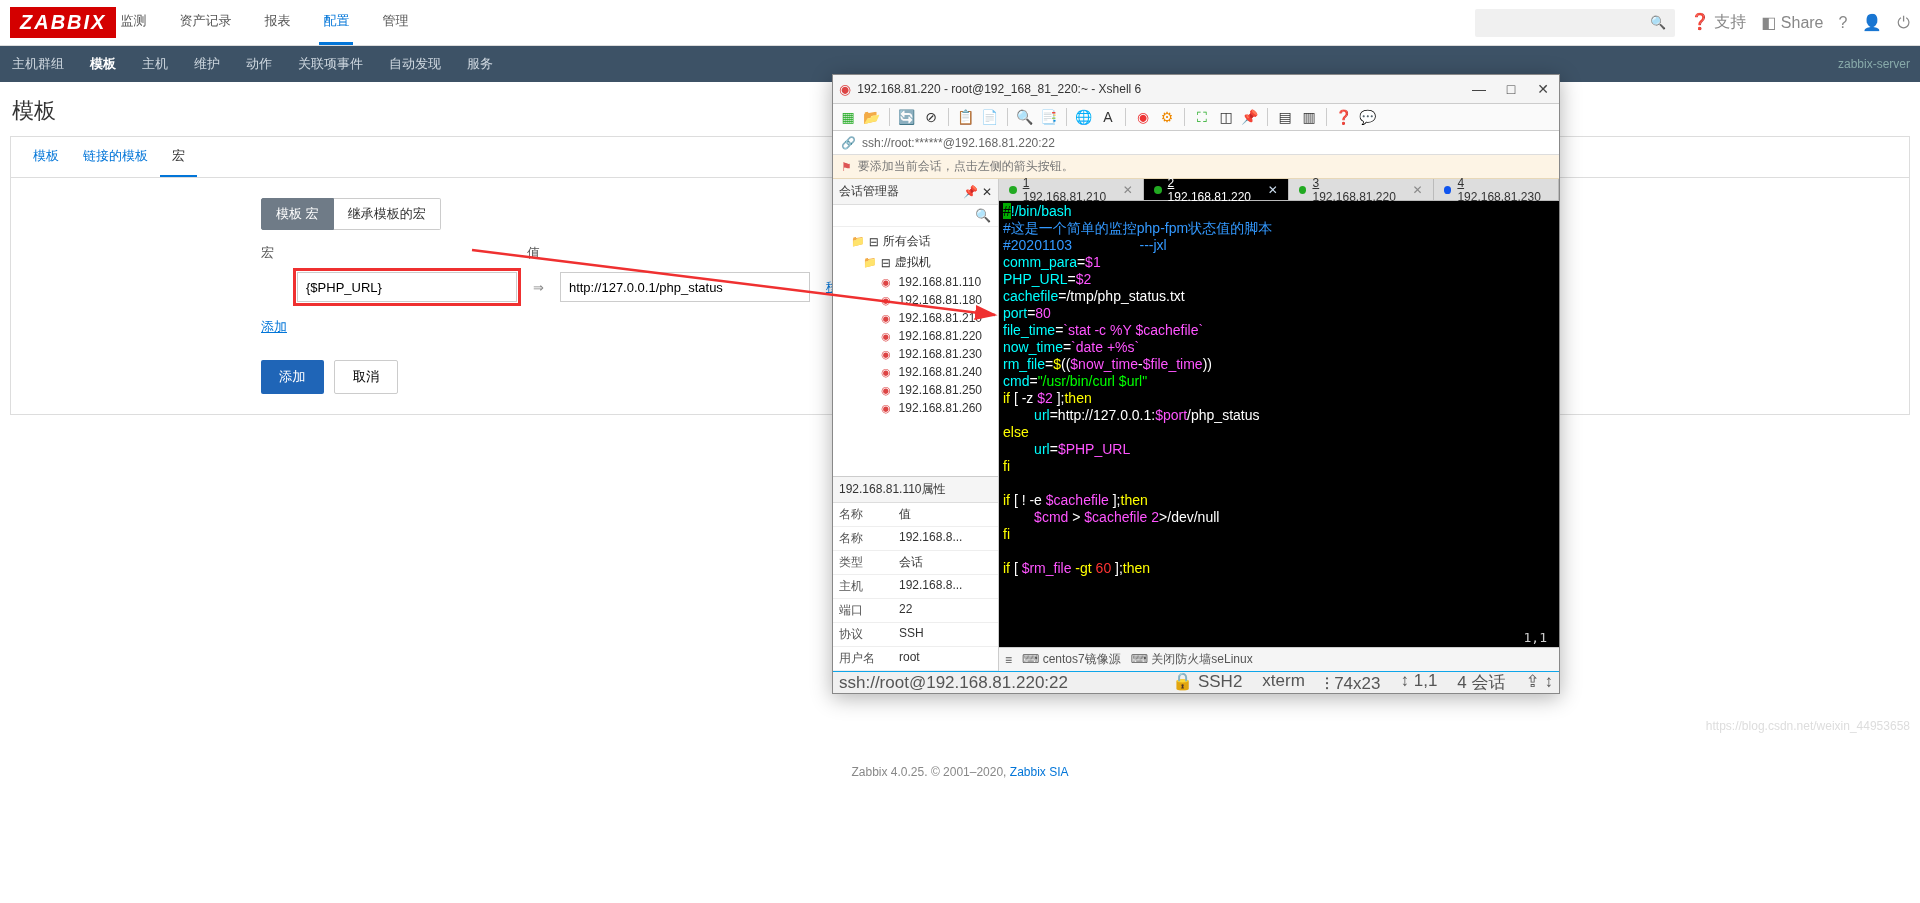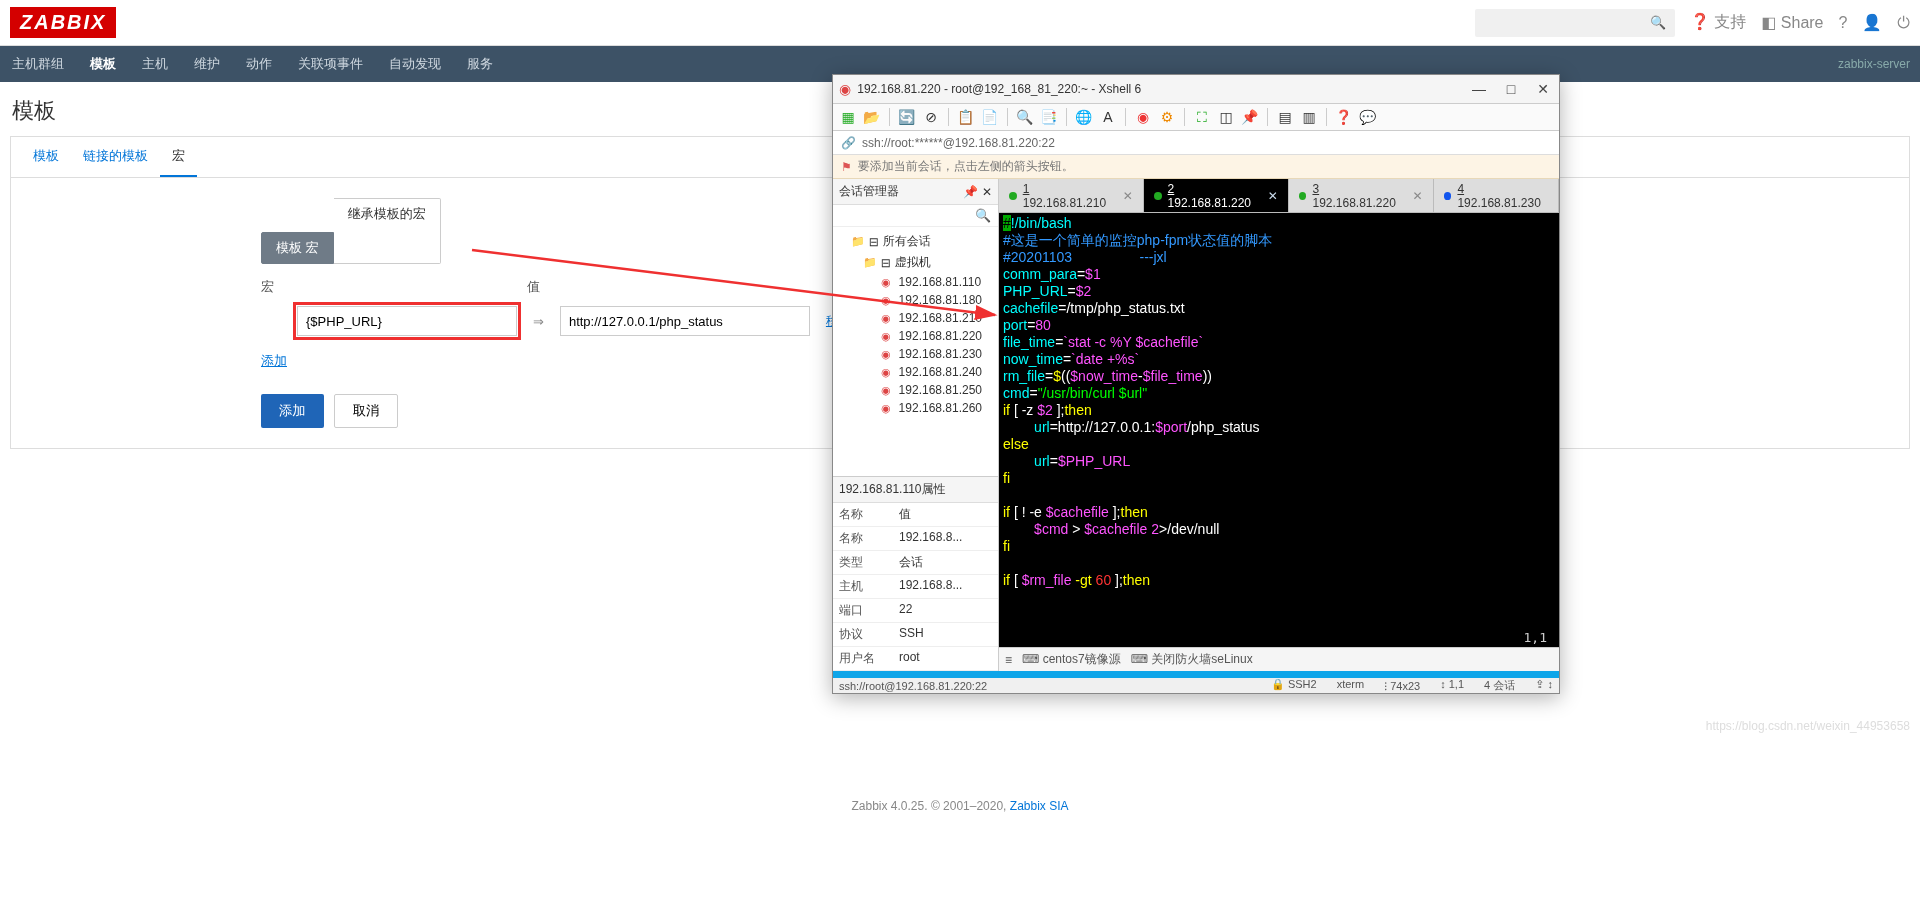--- a/index.html
+++ b/index.html
@@ -24,21 +24,21 @@
 
 .page-title { font-size: 22px; color: #333; margin: 14px 0 10px 12px; }
 .tab-wrap { border: 1px solid #ddd; margin: 0 10px; background: #fff; }
 .tab-bar { display: flex; border-bottom: 1px solid #ddd; padding: 0 10px; }
 .tab-bar-item { padding: 10px 12px; color: #0275d8; cursor: pointer; }
 .tab-bar-item.active { border-bottom: 2px solid #0275d8; color: #333; }
 
 .tab-content { padding: 20px 250px; }
 .btn-toggle-group { display: flex; margin-bottom: 14px; }
 .btn-toggle { padding: 6px 14px; border: 1px solid #ccc; background: #fff; cursor: pointer; font-size: 13px; }
-.btn-toggle.active { background: #6f7b87; color: #fff; border-color: #6f7b87; margin-top: 34px; }
+.btn-toggle.active { background: #6f7b87; color: #fff; border-color: #6f7b87; }
 .btn-toggle:first-child { border-radius: 2px 0 0 2px; }
 .btn-toggle:last-child { border-radius: 0 2px 2px 0; border-left: none; }
 
 .form-row { display: flex; gap: 16px; align-items: center; margin-bottom: 10px; }
 .form-col-label { font-size: 13px; color: #555; }
 .input-wide { width: 220px; }
 .input-val { width: 250px; }
 .input-wrap { display: flex; flex-direction: column; gap: 6px; }
 .input-box { height: 30px; border: 1px solid #ccc; padding: 0 8px; font-size: 13px; }
 .input-highlight { outline: 3px solid #ef3030; outline-offset: 1px; margin-left: 36px; }
@@ -87,46 +87,53 @@
 .tree-host .sw { color: #d44; margin-right: 4px; font-size: 11px; }
 .tree-searchrow { padding: 3px 6px; display: flex; justify-content: flex-end; border-bottom: 1px solid #eee; }
 
 .side-props { border-top: 1px solid #ccc; font-size: 12px; }
 .side-props-title { padding: 4px 6px; background: #f5f5f5; border-bottom: 1px solid #ddd; }
 .prop-row { display: flex; border-bottom: 1px solid #eee; }
 .prop-key { width: 60px; padding: 3px 6px; color: #555; }
 .prop-val { flex: 1; padding: 3px 6px; text-align: left; overflow: hidden; text-overflow: ellipsis; white-space: nowrap; }
 
 .xshell-main { flex: 1; display: flex; flex-direction: column; min-width: 0; }
-.xshell-tabs { height: 34px; display: flex; background: #e8e8e8; border-bottom: 1px solid #bbb; font-size: 12px; }
+.xshell-tabs { height: 22px; display: flex; background: #e8e8e8; border-bottom: 1px solid #bbb; font-size: 12px; }
 .xtab { display: flex; align-items: center; gap: 6px; padding: 0 10px; border-right: 1px solid #bbb; cursor: pointer; background: #ddd; }
 .xtab.active { background: #000000; color: #fff; }
 .xtab .dot { width: 8px; height: 8px; border-radius: 50%; background: #2a2; }
 .xtab .dot.info { background: #15e; }
 .xtab .close { margin-left: 4px; color: #888; }
 .xtab.active .close { color: #cde; }
 
 .terminal { flex: 1; background: #000; font-family: "Consolas", monospace; font-size: 14px; line-height: 17px; padding: 2px 4px; color: #ddd; overflow: hidden; white-space: pre; }
 .c-cy { color: #0ff; } .c-gr { color: #0f0; } .c-bl { color: #39f; } .c-ye { color: #ff0; } .c-mg { color: #f5f; } .c-rd { color: #f33; } .c-wh { color: #fff; }
 .cursor-bg { background: #0a0; color: #000; }
 .term-pos { position: absolute; right: 12px; bottom: 48px; color: #ccc; font-family: monospace; font-size: 13px; }
 
 .xshell-status-tabs { height: 24px; background: #f5f5f5; border-top: 1px solid #ccc; display: flex; align-items: center; padding: 0 6px; gap: 10px; font-size: 12px; color: #555; }
-.xshell-status-bar { height: 22px; background: #f0f0f0; border-top: 7px solid #0ea5e9; display: flex; align-items: center; padding: 0 6px; font-size: 11px; color: #555; justify-content: space-between; text-align: center; }
+.xshell-status-bar { height: 22px; background: #f0f0f0; border-top: 1px solid #0ea5e9; display: flex; align-items: center; padding: 0 6px; font-size: 17px; color: #555; justify-content: space-between; text-align: center; }
 .sb-right { display: flex; gap: 20px; }
 
 
 .red-arrow { position: absolute; pointer-events: none; }
 .watermark { position: absolute; right: 10px; bottom: 170px; color: #ddd; font-size: 12px; }
 </style>
 </head>
 <body>
 
 <div class="zabbix-header">
   <div class="zabbix-logo">ZABBIX</div>
+  <div class="zabbix-nav">
+    <div class="zabbix-nav-item">监测</div>
+    <div class="zabbix-nav-item">资产记录</div>
+    <div class="zabbix-nav-item">报表</div>
+    <div class="zabbix-nav-item active">配置</div>
+    <div class="zabbix-nav-item">管理</div>
+  </div>
   <div class="zabbix-right">
     <div class="search-box">
         <span>🔍</span>
       </div>
     <span class="header-ico">❓ <span>支持</span></span>
     <span class="header-ico">◧ <span>Share</span></span>
     <span class="header-ico">?</span>
     <span class="header-ico">👤</span>
     <span class="header-ico">⏻</span>
   </div>

